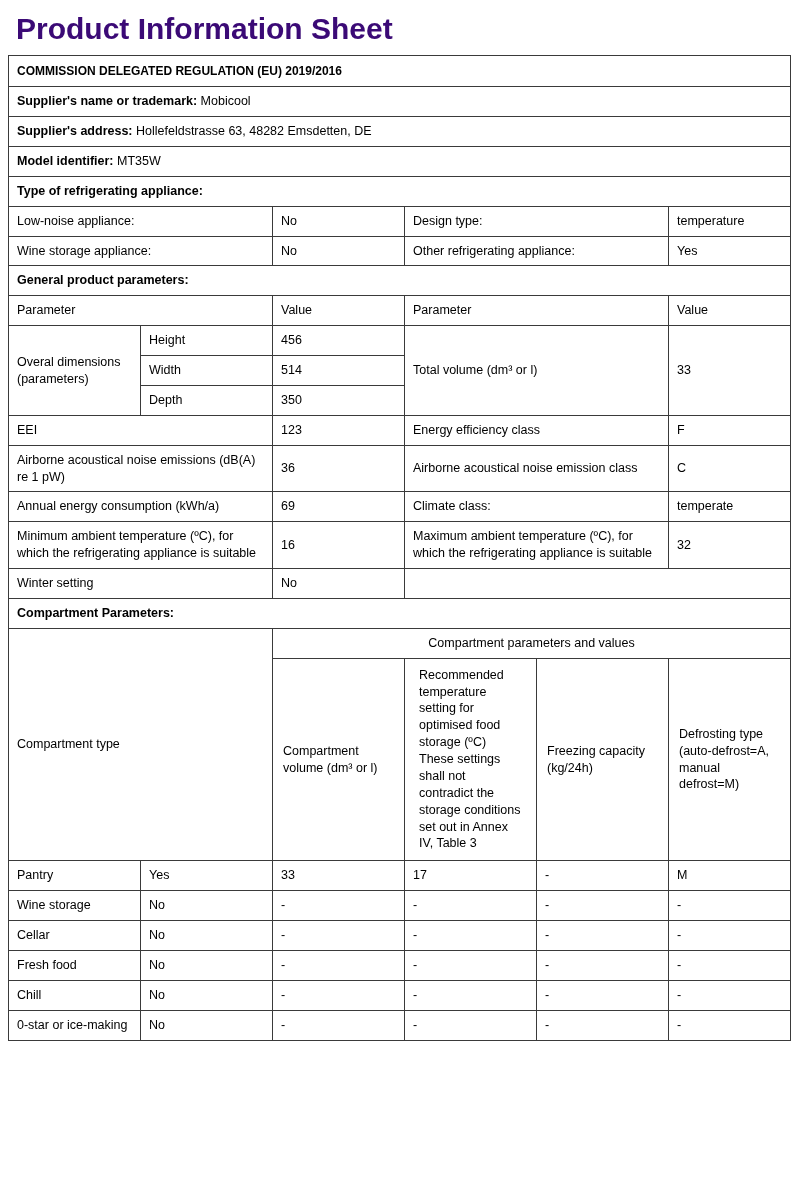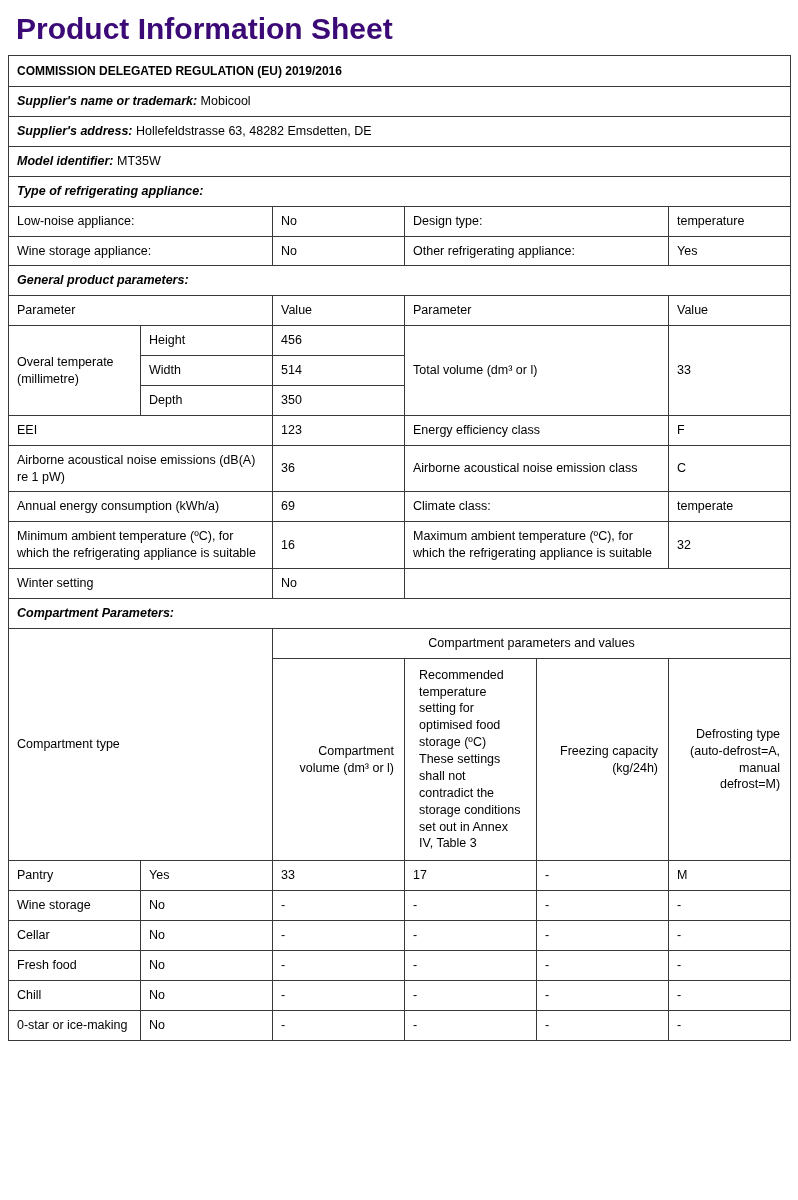--- a/index.html
+++ b/index.html
@@ -31,33 +31,33 @@
     border-collapse: collapse;
     table-layout: fixed;
     font-size: 12.5px;
   }
   table.main td {
     border: 1px solid #3a3a3a;
     padding: 6px 8px;
     vertical-align: middle;
     line-height: 1.35;
   }
-  .lbl { font-weight: bold; font-style: italic; }
+  .lbl { font-weight: bold; }
   .center { text-align: left; }
   .regline {
     font-size: 12px;
     padding: 7px 8px !important;
     font-weight: bold;
   }
   .vmid { vertical-align: middle; }
   .compartment-head {
     text-align: center;
   }
   .colhdr-narrow {
-    text-align: right;
+    text-align: left;
     vertical-align: middle;
     padding: 8px 10px !important;
   }
   .rec-col {
     text-align: left;
     vertical-align: middle;
     line-height: 1.55;
     padding: 8px 14px !important;
   }
   .cell-row td { padding: 7px 8px; }
@@ -128,21 +128,21 @@
     </tr>
 
     <tr>
       <td colspan="2">Parameter</td>
       <td class="center">Value</td>
       <td colspan="2">Parameter</td>
       <td class="center">Value</td>
     </tr>
 
     <tr>
-      <td rowspan="3" class="vmid">Overal temperate (millimetre)</td>
+      <td rowspan="3" class="vmid">Overal dimensions (parameters)</td>
       <td class="center">Height</td>
       <td class="center">456</td>
       <td rowspan="3" colspan="2" class="vmid">Total volume (dm³ or l)</td>
       <td rowspan="3" class="center vmid">33</td>
     </tr>
     <tr>
       <td class="center">Width</td>
       <td class="center">514</td>
     </tr>
     <tr>

